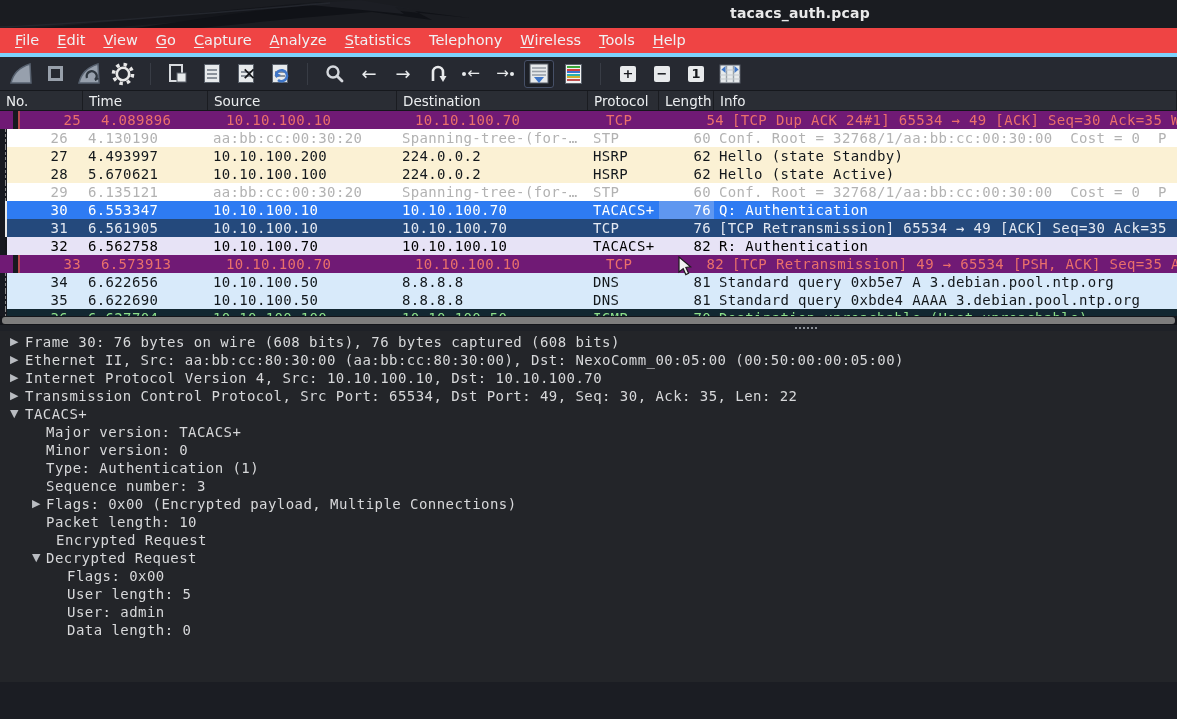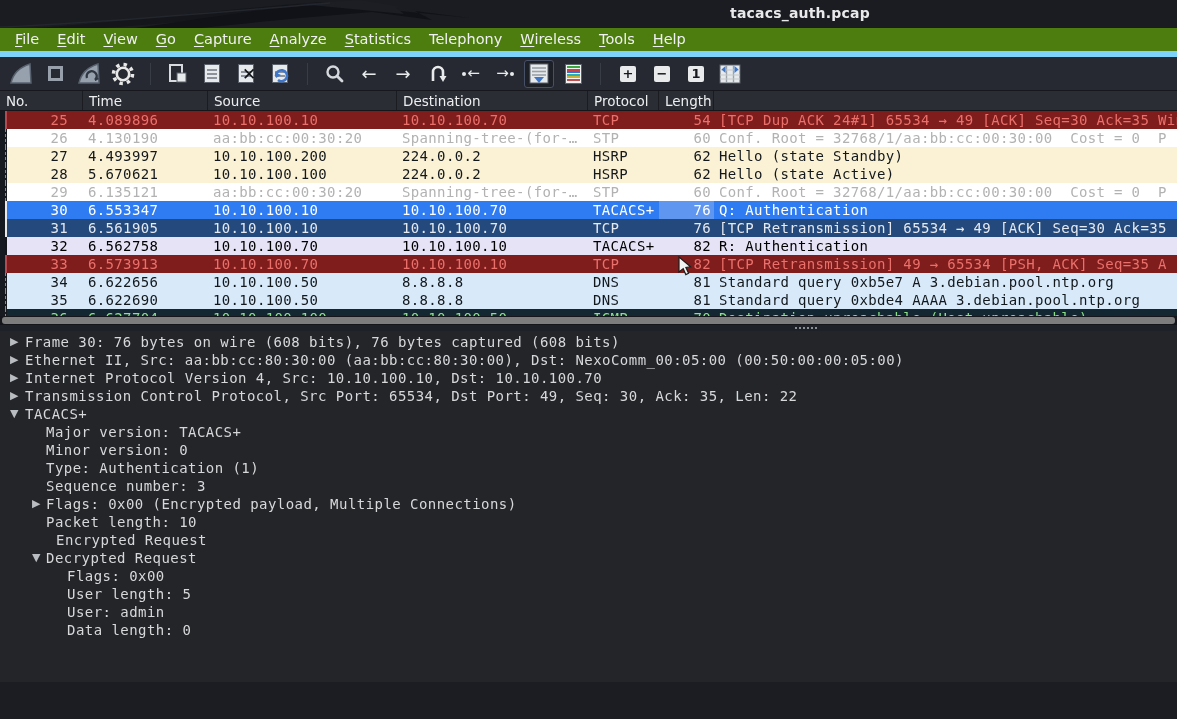--- a/index.html
+++ b/index.html
@@ -7,22 +7,22 @@
               font-family:"DejaVu Sans", "Liberation Sans", sans-serif; }
   #app { position:relative; width:1177px; height:719px; background:#1b1d23; }
 
   
   .titlebar { position:relative; height:28px; background:#1a1c21; overflow:hidden; }
   .titlebar .dragon { position:absolute; left:0; top:0; }
   .win-title { position:absolute; top:5px; left:730px; width:110px; text-align:center;
                color:#e9e9ea; font-size:14px; font-weight:bold; letter-spacing:.2px; }
 
   
-  .menubar { height:29px; background:#4d7c0f; display:flex; align-items:flex-end;
-             padding-left:6px; border-bottom:6px solid #7dd3fc; }
+  .menubar { height:29px; background:#ef4444; display:flex; align-items:flex-start;
+             padding-left:6px; border-bottom:4px solid #7dd3fc; }
   .menu-item { color:#f0f1f3; font-size:14.5px; padding:4px 9px; cursor:default; }
   .menu-item u { text-decoration:underline; text-underline-offset:2px; }
 
   
   .toolbar { height:34px; background:#262931; display:flex; align-items:center;
              padding-left:6px; gap:4px; border-bottom:1px solid #16181d; }
   .tbtn { width:30px; height:28px; display:flex; align-items:center; justify-content:center; }
   .tsep { width:9px; height:22px; border-right:1px solid #383c45; margin-right:8px; }
   .sq-stop { width:15px; height:15px; border:3px solid #98a0ab; }
   .doc { width:16px; height:19px; background:#e7eaec; border:1px solid #5a616b;
@@ -58,21 +58,21 @@
   .ph-cell { padding:2px 0 0 6px; border-right:1px solid #1a1c21; white-space:nowrap; overflow:hidden; }
   .prows { position:relative; }
   .prow { height:18px; display:flex; font-family:"DejaVu Sans Mono","Liberation Mono",monospace;
           font-size:14px; letter-spacing:.35px; line-height:18px; white-space:pre; }
   .pcell { overflow:hidden; white-space:pre; flex:none; }
   .c-no   { text-align:right; padding-right:15px; }
   .c-len  { text-align:right; padding-right:3px; }
   .c-info { flex:1 1 auto; padding-left:5px; }
   .gutter { width:7px; flex:none; background:#171920; position:relative; }
   .relmark { position:absolute; left:5px; top:0; bottom:0; width:0; }
-  .s-badtcp   { background:#7f1d1d; color:#ea706b; }
+  .s-badtcp   { background:#701a75; color:#ea706b;padding-left:13px; }
   .s-stp      { background:#ffffff; color:#b2b2b2; }
   .s-hsrp     { background:#fbf1d4; color:#13181c; }
   .s-selected { background:#2e7bf2; color:#ffffff; }
   .s-selected .c-len { background:#5f97f0; }
   .s-navy     { background:#24497c; color:#e4e9f2;justify-content:center; }
   .s-lavender { background:#e7e3f6; color:#000000; }
   .s-dns      { background:#d8eafa; color:#13181c; }
   .s-icmp     { background:#122731; color:#8ce08a; }
   .partialwrap { height:7px; overflow:hidden; }
 
@@ -245,20 +245,21 @@
   </div>
 
 
   <div class="plist-header">
       <div class="ph-cell" style="width: 83px;">No.</div>
       <div class="ph-cell" style="width: 125px;">Time</div>
       <div class="ph-cell" style="width: 189px;">Source</div>
       <div class="ph-cell" style="width: 191px;">Destination</div>
       <div class="ph-cell" style="width: 71px;">Protocol</div>
       <div class="ph-cell" style="width: 55px;">Length</div>
+      <div class="ph-cell" style="width: auto; flex: 1 1 auto;">Info</div>
     </div>
   <div class="prows">
       <div class="prow s-badtcp"><div class="gutter"><span class="relmark" style="border-left: 2px solid rgb(181, 73, 79);"></span></div><div class="pcell c-no" style="width: 76px;">25</div><div class="pcell c-time" style="width: 125px; padding-left: 5px;">4.089896</div><div class="pcell c-src" style="width: 189px; padding-left: 5px;">10.10.100.10</div><div class="pcell c-dst" style="width: 191px; padding-left: 5px;">10.10.100.70</div><div class="pcell c-proto" style="width: 71px; padding-left: 5px;">TCP</div><div class="pcell c-len" style="width: 55px; padding-left: 5px;">54</div><div class="pcell c-info" style="width: auto;">[TCP Dup ACK 24#1] 65534 → 49 [ACK] Seq=30 Ack=35 Win</div></div>
       <div class="prow s-stp"><div class="gutter"><span class="relmark" style="border-left: 1px dashed rgb(138, 138, 138);"></span></div><div class="pcell c-no" style="width: 76px;">26</div><div class="pcell c-time" style="width: 125px; padding-left: 5px;">4.130190</div><div class="pcell c-src" style="width: 189px; padding-left: 5px;">aa:bb:cc:00:30:20</div><div class="pcell c-dst" style="width: 191px; padding-left: 5px;">Spanning-tree-(for-…</div><div class="pcell c-proto" style="width: 71px; padding-left: 5px;">STP</div><div class="pcell c-len" style="width: 55px; padding-left: 5px;">60</div><div class="pcell c-info" style="width: auto;">Conf. Root = 32768/1/aa:bb:cc:00:30:00  Cost = 0  P</div></div>
       <div class="prow s-hsrp"><div class="gutter"><span class="relmark" style="border-left: 1px dashed rgb(138, 138, 138);"></span></div><div class="pcell c-no" style="width: 76px;">27</div><div class="pcell c-time" style="width: 125px; padding-left: 5px;">4.493997</div><div class="pcell c-src" style="width: 189px; padding-left: 5px;">10.10.100.200</div><div class="pcell c-dst" style="width: 191px; padding-left: 5px;">224.0.0.2</div><div class="pcell c-proto" style="width: 71px; padding-left: 5px;">HSRP</div><div class="pcell c-len" style="width: 55px; padding-left: 5px;">62</div><div class="pcell c-info" style="width: auto;">Hello (state Standby)</div></div>
       <div class="prow s-hsrp"><div class="gutter"><span class="relmark" style="border-left: 1px dashed rgb(138, 138, 138);"></span></div><div class="pcell c-no" style="width: 76px;">28</div><div class="pcell c-time" style="width: 125px; padding-left: 5px;">5.670621</div><div class="pcell c-src" style="width: 189px; padding-left: 5px;">10.10.100.100</div><div class="pcell c-dst" style="width: 191px; padding-left: 5px;">224.0.0.2</div><div class="pcell c-proto" style="width: 71px; padding-left: 5px;">HSRP</div><div class="pcell c-len" style="width: 55px; padding-left: 5px;">62</div><div class="pcell c-info" style="width: auto;">Hello (state Active)</div></div>
       <div class="prow s-stp"><div class="gutter"><span class="relmark" style="border-left: 1px dashed rgb(138, 138, 138);"></span></div><div class="pcell c-no" style="width: 76px;">29</div><div class="pcell c-time" style="width: 125px; padding-left: 5px;">6.135121</div><div class="pcell c-src" style="width: 189px; padding-left: 5px;">aa:bb:cc:00:30:20</div><div class="pcell c-dst" style="width: 191px; padding-left: 5px;">Spanning-tree-(for-…</div><div class="pcell c-proto" style="width: 71px; padding-left: 5px;">STP</div><div class="pcell c-len" style="width: 55px; padding-left: 5px;">60</div><div class="pcell c-info" style="width: auto;">Conf. Root = 32768/1/aa:bb:cc:00:30:00  Cost = 0  P</div></div>
       <div class="prow s-selected"><div class="gutter"><span class="relmark" style="border-left: 2px solid rgb(232, 232, 232);"></span></div><div class="pcell c-no" style="width: 76px;">30</div><div class="pcell c-time" style="width: 125px; padding-left: 5px;">6.553347</div><div class="pcell c-src" style="width: 189px; padding-left: 5px;">10.10.100.10</div><div class="pcell c-dst" style="width: 191px; padding-left: 5px;">10.10.100.70</div><div class="pcell c-proto" style="width: 71px; padding-left: 5px;">TACACS+</div><div class="pcell c-len" style="width: 55px; padding-left: 5px;">76</div><div class="pcell c-info" style="width: auto;">Q: Authentication</div></div>
       <div class="prow s-navy"><div class="gutter"><span class="relmark" style="border-left: 2px solid rgb(232, 232, 232);"></span></div><div class="pcell c-no" style="width: 76px;">31</div><div class="pcell c-time" style="width: 125px; padding-left: 5px;">6.561905</div><div class="pcell c-src" style="width: 189px; padding-left: 5px;">10.10.100.10</div><div class="pcell c-dst" style="width: 191px; padding-left: 5px;">10.10.100.70</div><div class="pcell c-proto" style="width: 71px; padding-left: 5px;">TCP</div><div class="pcell c-len" style="width: 55px; padding-left: 5px;">76</div><div class="pcell c-info" style="width: auto;">[TCP Retransmission] 65534 → 49 [ACK] Seq=30 Ack=35</div></div>
       <div class="prow s-lavender"><div class="gutter"><span class="relmark" style="border-left: 2px solid rgb(20, 22, 27);"></span></div><div class="pcell c-no" style="width: 76px;">32</div><div class="pcell c-time" style="width: 125px; padding-left: 5px;">6.562758</div><div class="pcell c-src" style="width: 189px; padding-left: 5px;">10.10.100.70</div><div class="pcell c-dst" style="width: 191px; padding-left: 5px;">10.10.100.10</div><div class="pcell c-proto" style="width: 71px; padding-left: 5px;">TACACS+</div><div class="pcell c-len" style="width: 55px; padding-left: 5px;">82</div><div class="pcell c-info" style="width: auto;">R: Authentication</div></div>

